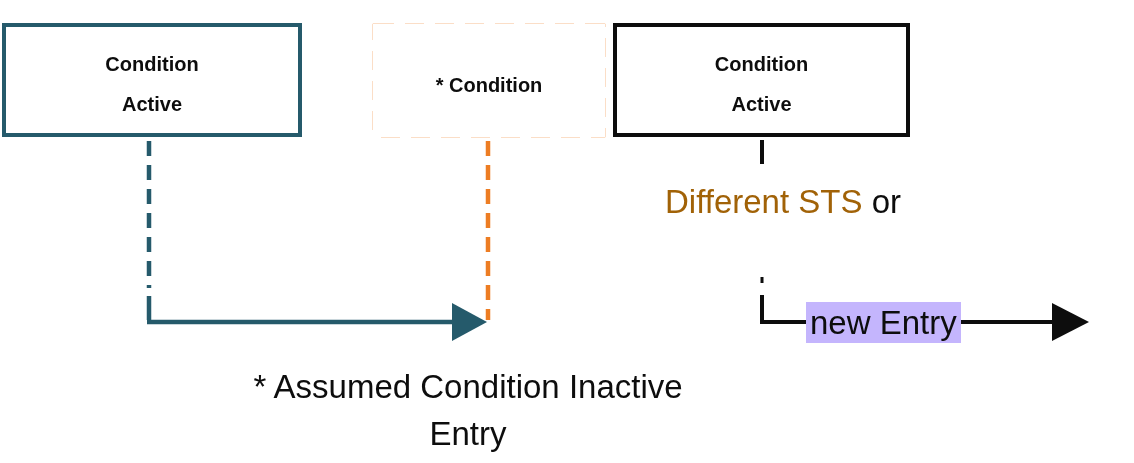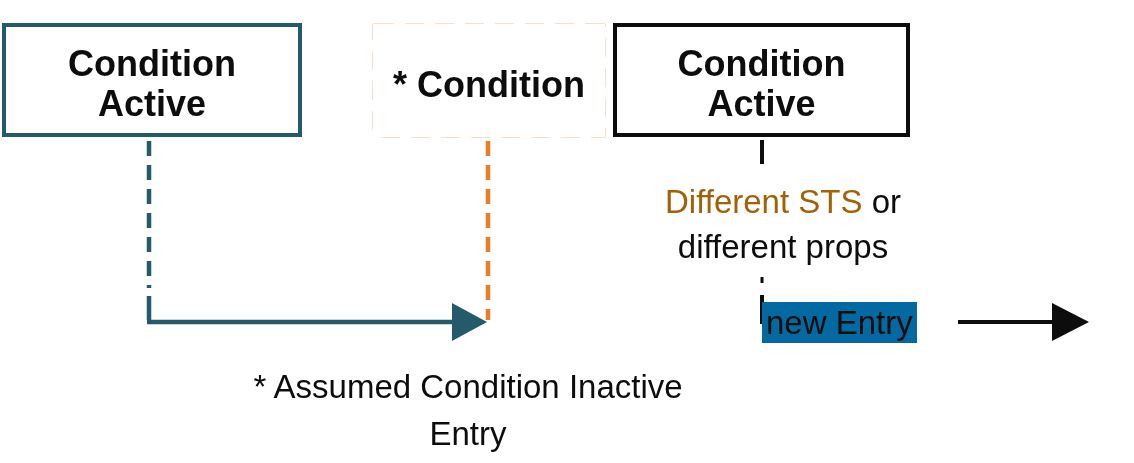--- a/index.html
+++ b/index.html
@@ -14,21 +14,21 @@
   }
   .box {
     position: absolute;
     box-sizing: border-box;
     display: flex;
     flex-direction: column;
     align-items: center;
     justify-content: center;
     text-align: center;
     font-weight: 700;
-    font-size: 36px;
+    font-size: 20px;
     line-height: 40px;
     padding-top: 8px;
     background: #ffffff;
   }
   .box-teal   { left: 2px;   top: 23px; width: 300px; height: 114px; border: 4px solid #255a6b; }
   .box-orange { left: 373px; top: 24px; width: 232px; height: 113px;  }
   .box-black  { left: 613px; top: 23px; width: 297px; height: 114px; border: 4px solid #0d0d0d; }
 
   .connectors {
     position: absolute;
@@ -38,24 +38,24 @@
   .annotation {
     position: absolute;
     text-align: center;
     font-size: 33px;
     line-height: 45px;
   }
   .different-label { left: 623px; top: 179px; width: 320px; }
   .purple { color: #a16207; }
   .new-entry-label {
     position: absolute;
-    left: 762px; top: 302px;
+    left: 806px; top: 302px;
     font-size: 33px;
     line-height: 41px;
-    background: #0369a1;
+    background: #c4b5fd;
     padding: 0 4px;
     white-space: nowrap;
   }
   .footnote { left: 180px; top: 363px; width: 576px; line-height: 47px; }
 </style>
 </head>
 <body>
 
 <div class="canvas">
 
@@ -91,21 +91,20 @@
     <div>* Condition</div>
   </div>
 
   <div class="box box-black">
     <div>Condition</div>
     <div>Active</div>
   </div>
 
   <div class="annotation different-label">
     <div><span class="purple">Different STS</span><span> or</span></div>
-    <div>different props</div>
   </div>
 
   <div class="new-entry-label">new Entry</div>
 
   <div class="annotation footnote">
     <div>* Assumed Condition Inactive</div>
     <div>Entry</div>
   </div>
 
 </div>

